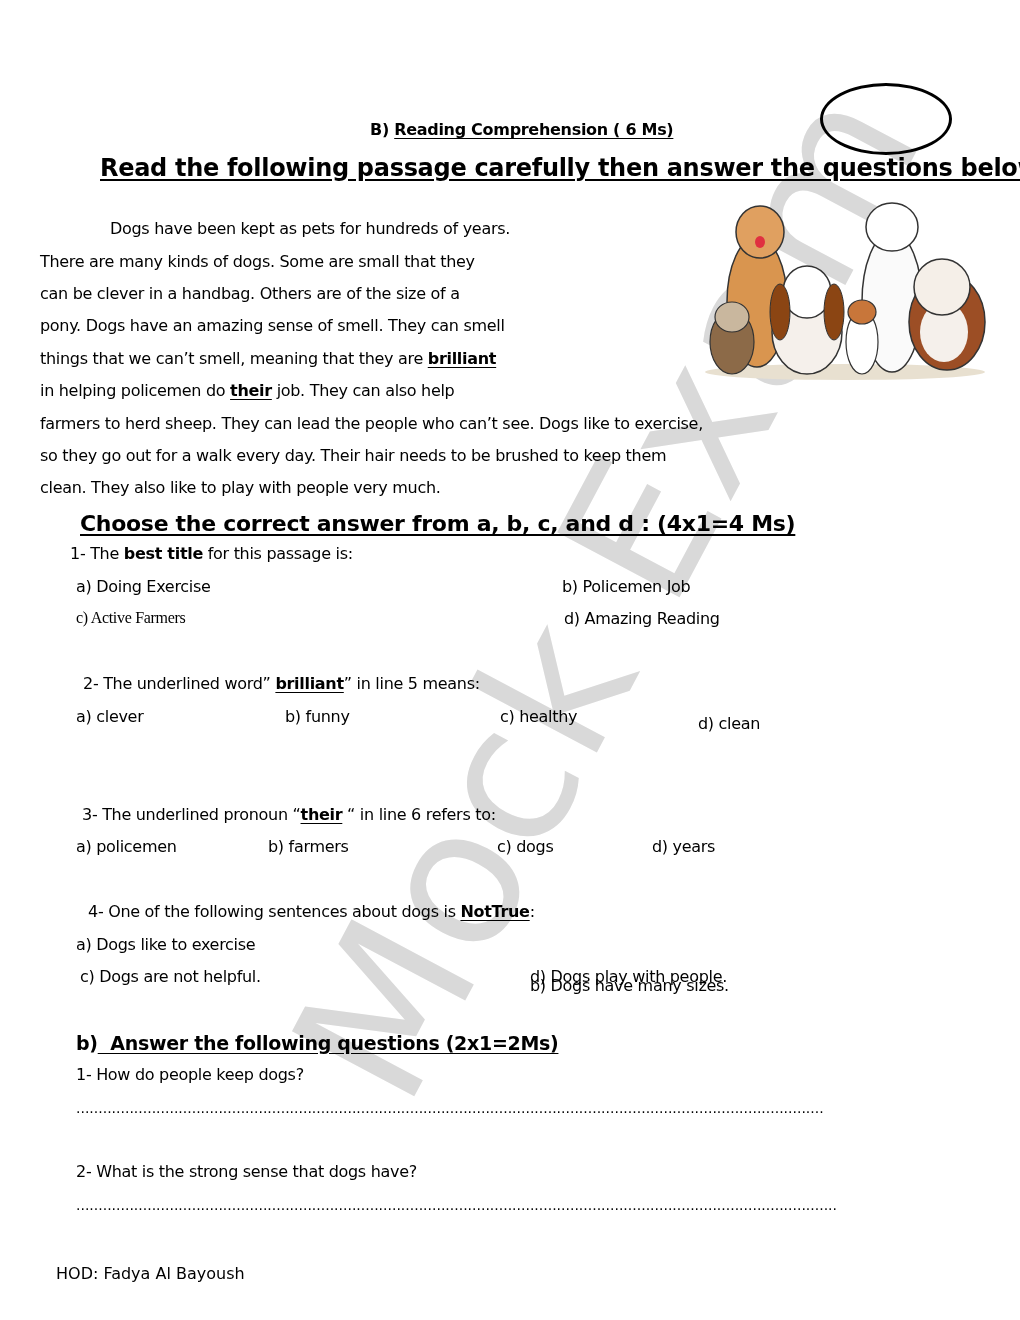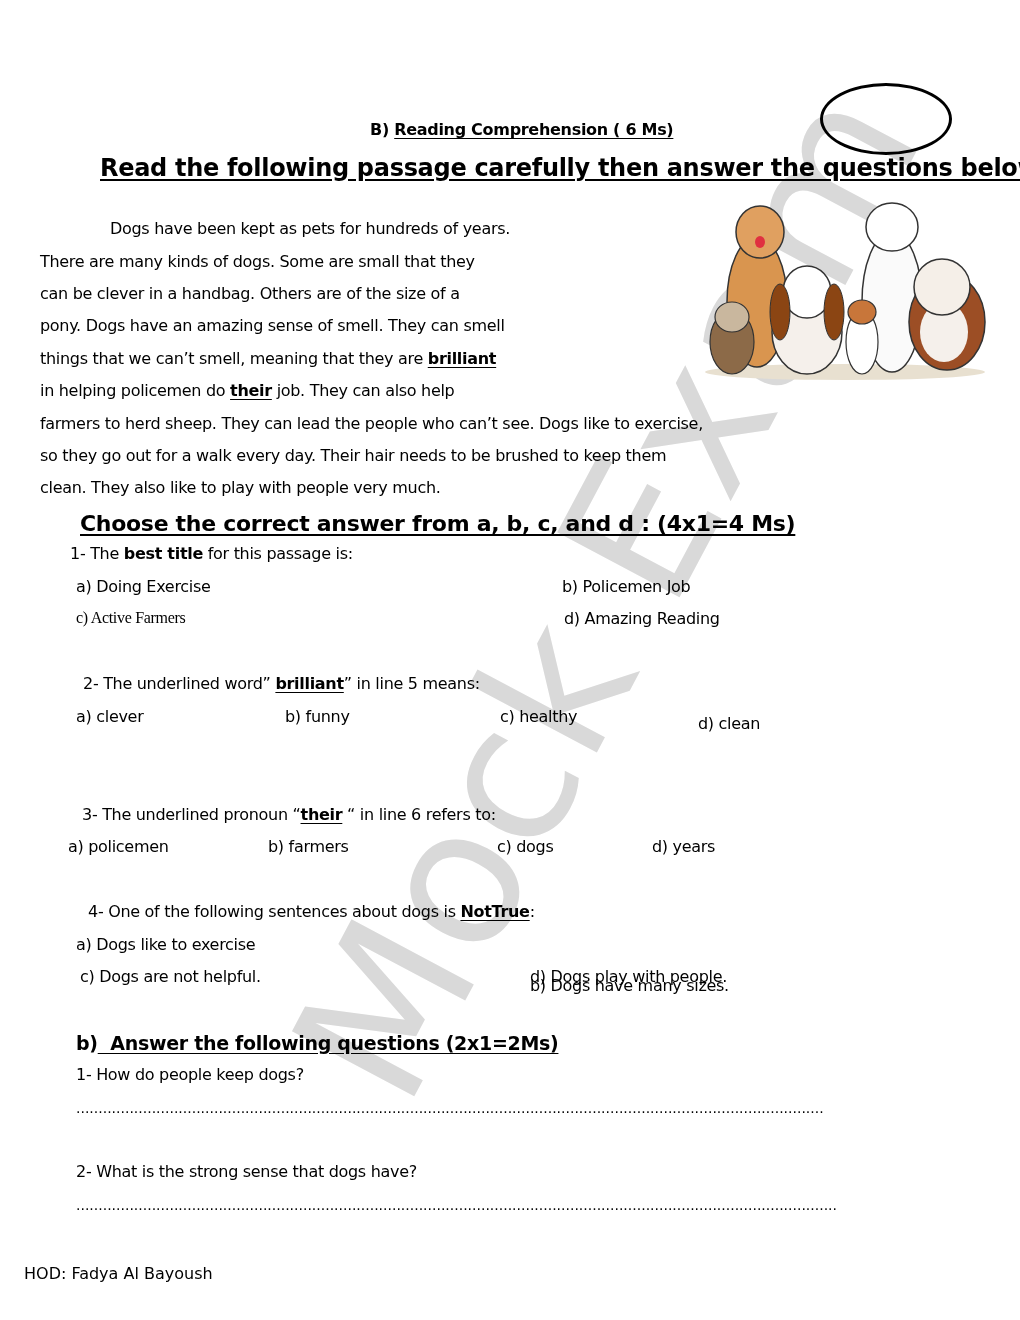--- a/index.html
+++ b/index.html
@@ -91,35 +91,35 @@
     <span>2- The underlined word” </span><span class="b u">brilliant</span><span>” in line 5 means:</span>
   </div>
   <div class="abs txt" style="left:76px; top:707px;">a) clever</div>
   <div class="abs txt" style="left:285px; top:707px;">b) funny</div>
   <div class="abs txt" style="left:500px; top:707px;">c) healthy</div>
   <div class="abs txt" style="left:698px; top:714px;">d) clean</div>
 
   <div class="abs txt" style="left:82px; top:805px;">
     <span>3- The underlined pronoun “</span><span class="b u">their</span><span> “ in line 6 refers to:</span>
   </div>
-  <div class="abs txt" style="left:68px; top:837px;">a) policemen</div>
+  <div class="abs txt" style="left:76px; top:837px;">a) policemen</div>
   <div class="abs txt" style="left:268px; top:837px;">b) farmers</div>
   <div class="abs txt" style="left:497px; top:837px;">c) dogs</div>
   <div class="abs txt" style="left:652px; top:837px;">d) years</div>
 
   <div class="abs txt" style="left:88px; top:902px;">
     <span>4- One of the following sentences about dogs is </span><span class="b u">NotTrue</span><span>:</span>
   </div>
   <div class="abs txt" style="left:76px; top:935px;">a) Dogs like to exercise</div>
   <div class="abs txt" style="left:530px; top:935px;margin-top:41px;">b) Dogs have many sizes.</div>
   <div class="abs txt" style="left:80px; top:967px;">c)  Dogs are not helpful.</div>
   <div class="abs txt" style="left:530px; top:967px;">d) Dogs play with people.</div>
 
   <div class="abs txt b" style="left:76px; top:1032px; font-size:19px;">
     <span>b)</span><span class="u" style="white-space:pre;">  Answer the following questions (2x1=2Ms)</span>
   </div>
   <div class="abs txt" style="left:76px; top:1065px;">1-  How do people keep dogs?</div>
   <div class="abs dots" style="left:76px; top:1100px; width:792px;">........................................................................................................................................................................</div>
   <div class="abs txt" style="left:76px; top:1162px;">2-  What is the strong sense that dogs have?</div>
   <div class="abs dots" style="left:76px; top:1197px; width:822px;">...........................................................................................................................................................................</div>
 
-  <div class="abs" style="left:24px; top:1264px; font-size:16px;">HOD: Fadya Al Bayoush</div>
+  <div class="abs" style="left:56px; top:1264px; font-size:16px;">HOD: Fadya Al Bayoush</div>
 </div>
 
 </body></html>

